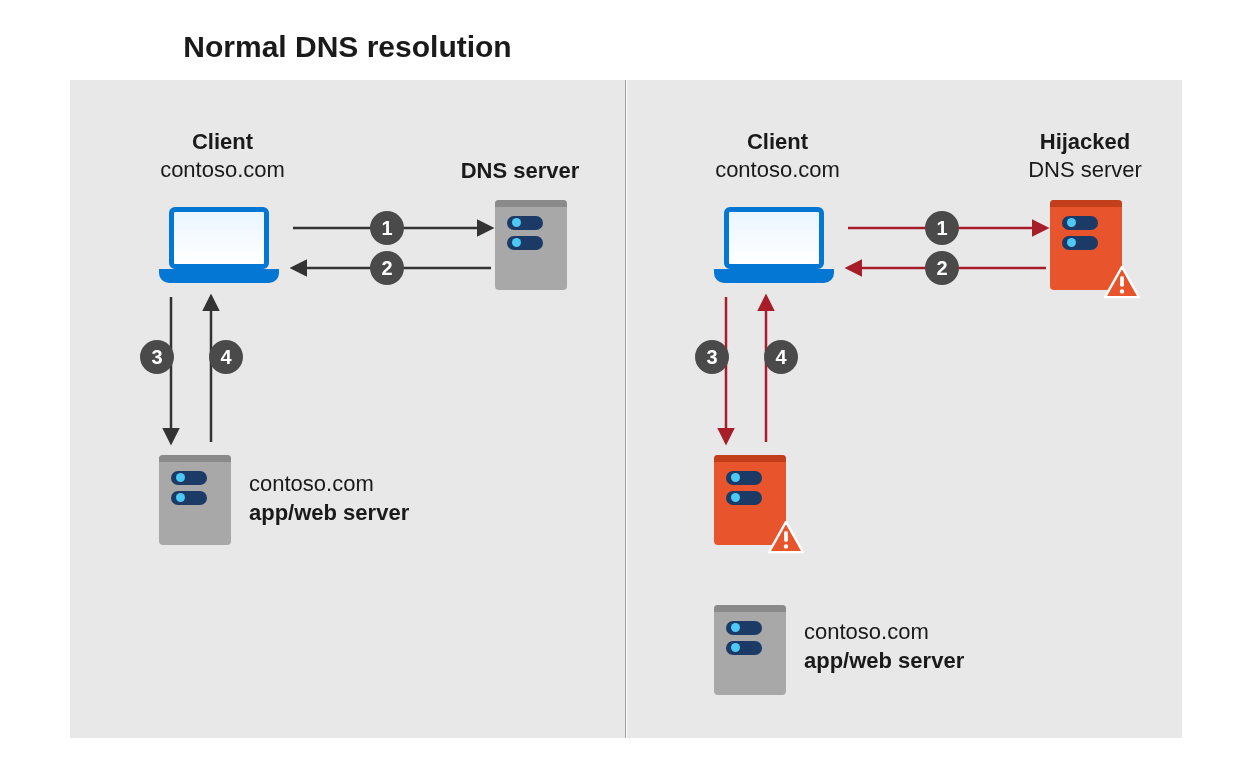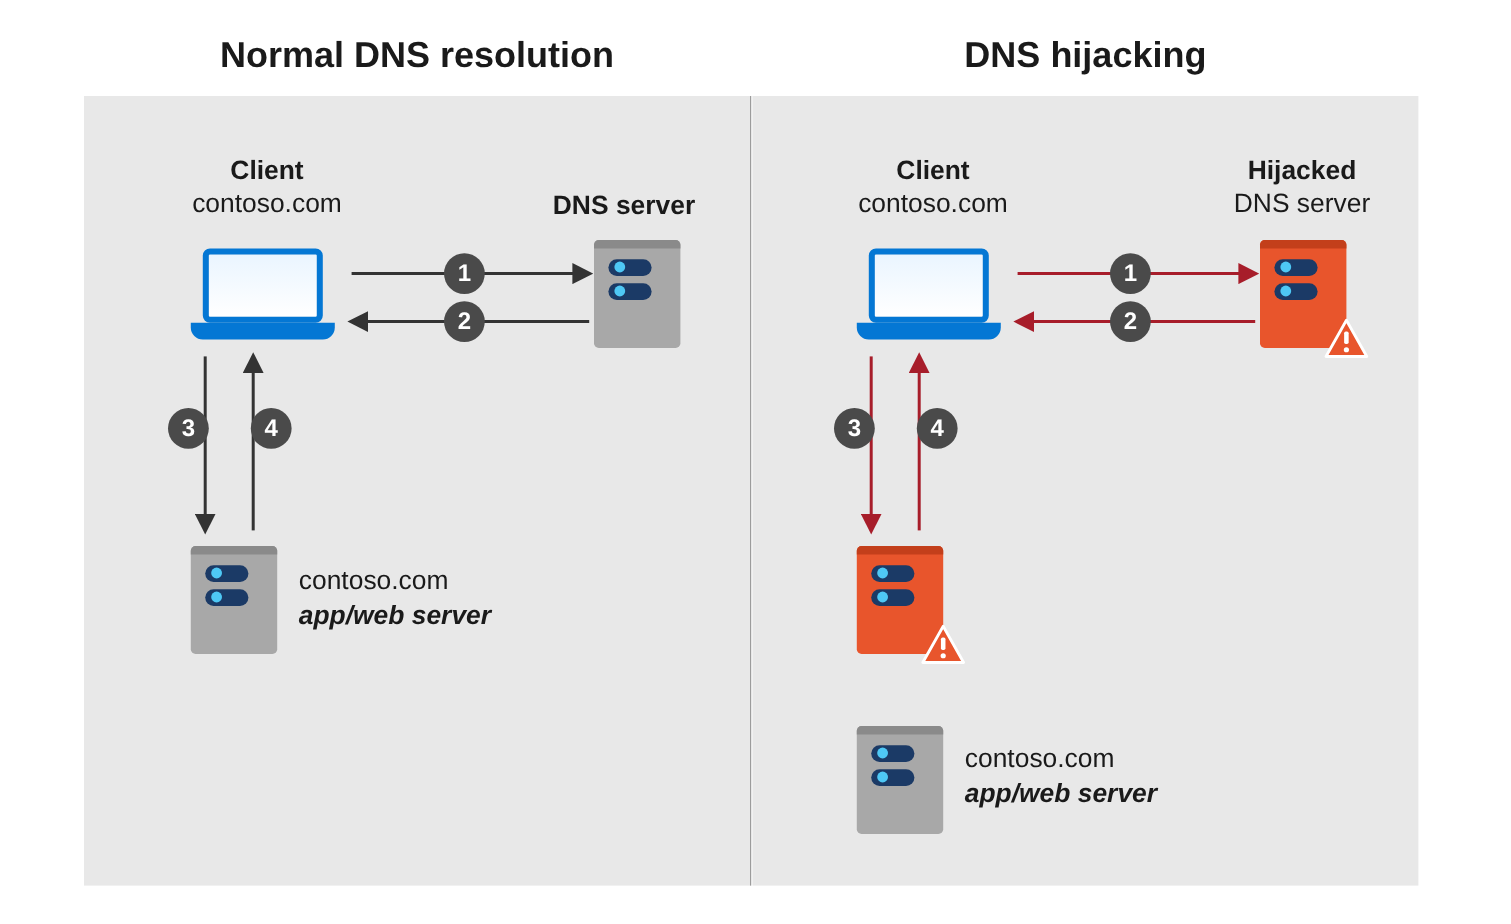--- a/index.html
+++ b/index.html
@@ -140,33 +140,32 @@
     text-align: center;
   }
 
   
   .srv-label {
     position: absolute;
     font-size: 22px;
     line-height: 1.3;
   }
   .srv-label .l1 { font-weight: 400; }
-  .srv-label .l2 { font-weight: 700; font-style: italic; }
+  .srv-label .l2 { font-weight: 700; }
   .srv-label.single { font-weight: 700; }
 </style>
 </head>
 <body>
 
 <div class="canvas">
 
   <div class="panel panel-left"></div>
   <div class="panel panel-right"></div>
 
   <div class="panel-title" style="left:70px">Normal DNS resolution</div>
-  <div class="panel-title" style="left:627px">DNS hijacking</div>
 
   <svg class="svg-layer" viewBox="0 0 1259 770">
     <defs>
       <marker id="arrow-dark" viewBox="0 0 10 10" refX="8" refY="5" markerWidth="7" markerHeight="7" orient="auto-start-reverse">
         <path d="M 0 0 L 10 5 L 0 10 z" fill="#333333"></path>
       </marker>
       <marker id="arrow-red" viewBox="0 0 10 10" refX="8" refY="5" markerWidth="7" markerHeight="7" orient="auto-start-reverse">
         <path d="M 0 0 L 10 5 L 0 10 z" fill="#a71d2a"></path>
       </marker>
     </defs>

